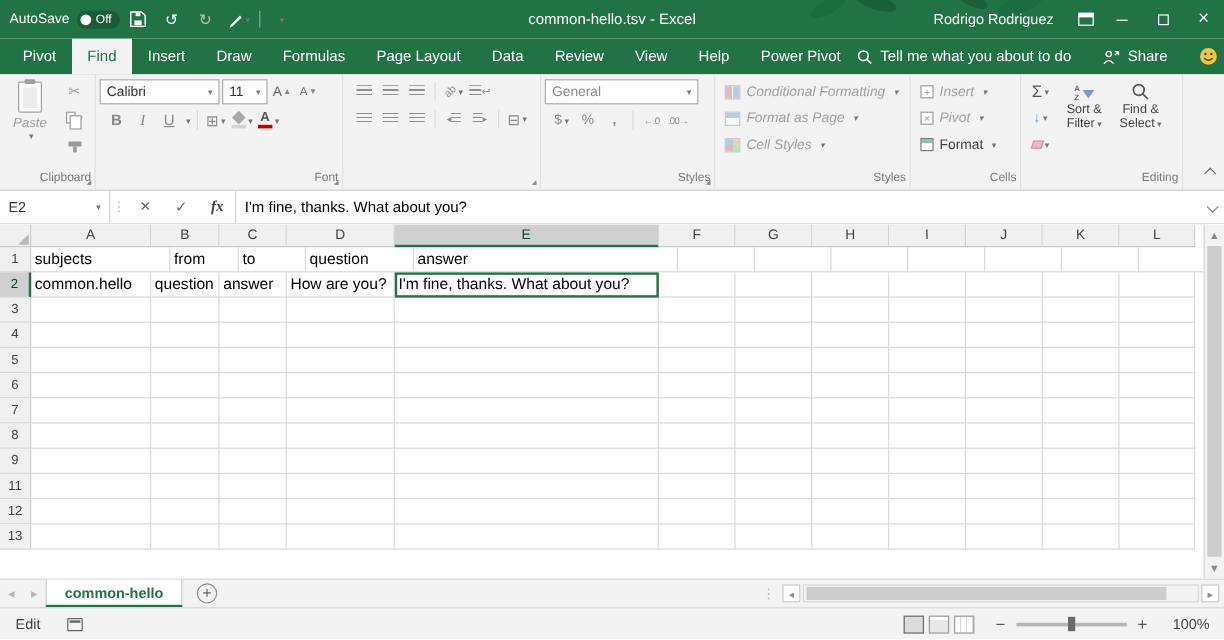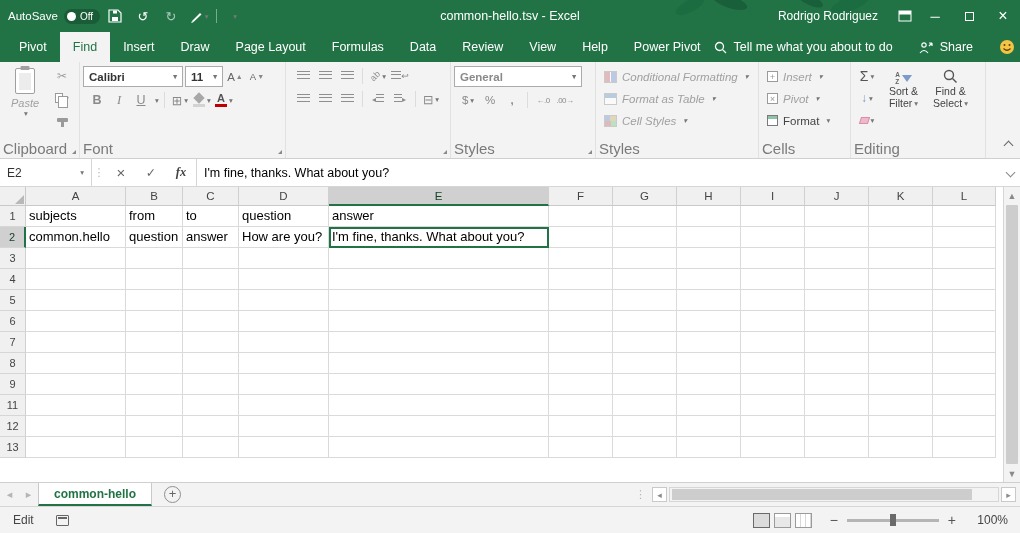--- a/index.html
+++ b/index.html
@@ -27,21 +27,21 @@
   .tabs { display:flex; align-items:stretch; padding-left:6px; }
   .rtab { padding:0 13px; display:flex; align-items:center; white-space:nowrap; }
   .rtab.active { background:#f3f3f3; color:#217346; }
   .tab-right { margin-left:auto; display:flex; align-items:center; gap:26px; padding-right:14px; }
   .tellme, .share { display:flex; align-items:center; gap:7px; white-space:nowrap; }
   .smiley { display:flex; align-items:center; }
 
   
   .ribbon { height:97px; background:#f3f3f3; border-bottom:1px solid #d2d0ce; display:flex; align-items:stretch; position:relative; flex:0 0 auto; }
   .rgroup { position:relative; display:flex; flex-direction:column; border-right:1px solid #e1e1e1; padding:4px 3px 0; }
-  .rg-label { margin-top:auto; text-align:left; font-size:15px; color:#7a7a7a; height:16px; line-height:14px; }
+  .rg-label { margin-top:auto; text-align:right; font-size:10px; color:#7a7a7a; height:16px; line-height:14px; }
   .launcher { position:absolute; right:2px; bottom:3px; width:9px; height:9px; }
   .launcher::after { content:""; position:absolute; right:1px; bottom:1px; border:2.5px solid transparent; border-right-color:#8a8a8a; border-bottom-color:#8a8a8a; }
   .dd { font-size:7.5px; color:#777; margin-left:2px; }
   .rg-content { display:flex; }
   .rg-col { display:flex; flex-direction:column; gap:3px; }
   .rg-row { display:flex; align-items:center; gap:2px; }
 
   .bigbtn { display:flex; flex-direction:column; align-items:center; justify-content:flex-start; width:44px; padding-top:2px; }
   .bigbtn .bb-label { font-size:11px; margin-top:3px; }
   .disabled-t { color:#a0a0a0;font-style:italic; }
@@ -51,21 +51,21 @@
   .mini-btn { height:20px; min-width:26px; display:flex; align-items:center; justify-content:center; color:#9a9a9a; font-size:12px; }
 
   .clip-icon { width:20px; height:26px; border:1.5px solid #a0a0a0; border-radius:2px; background:#fff; position:relative; }
   .clip-icon::before { content:""; position:absolute; top:-3px; left:50%; transform:translateX(-50%); width:9px; height:4px; background:#a0a0a0; border-radius:1px; }
   .clip-icon::after { content:""; position:absolute; inset:4px 3px 3px; background:#ececec; }
   .copy-icon { width:8px; height:10px; border:1px solid #9a9a9a; background:#fff; position:relative; }
   .copy-icon::after { content:""; position:absolute; left:2px; top:2px; width:8px; height:10px; border:1px solid #9a9a9a; background:#fff; }
   .brush-icon { width:11px; height:4px; background:#9a9a9a; border-radius:1px; position:relative; }
   .brush-icon::after { content:""; position:absolute; left:4px; top:4px; width:3px; height:5px; background:#9a9a9a; }
 
-  .combo { height:21px; border:1px solid #ababab; background:#fff; display:flex; align-items:center; padding:0 5px; font-size:11.5px; color:#333;font-weight:bold; }
+  .combo { height:21px; border:1px solid #ababab; background:#fff; display:flex; align-items:center; padding:0 5px; font-size:11.5px; color:#333; }
   .combo .dd { margin-left:auto; }
   .sbtn { min-width:20px; height:20px; display:flex; align-items:center; justify-content:center; font-size:11.5px; color:#666; }
   .sbtn .sup { font-size:7px; margin-left:1px; color:#888; }
   .glyph-btn { font-size:12.5px; color:#8a8a8a; }
   .bold-g { font-weight:700; }
   .ital-g { font-style:italic; font-family:"Liberation Serif",serif; }
   .under-g { text-decoration:underline; }
   .vsep-s { width:1px; height:16px; background:#dcdcdc; margin:0 3px; }
   .icstack { display:flex; flex-direction:column; align-items:center; gap:1px; }
   .fc-letter { font-size:11px; font-weight:700; color:#555; line-height:10px; }
@@ -216,22 +216,22 @@
         </span>
     </div>
   </div>
 
   <div class="tabrow">
     <div class="tabs" id="ribbon-tabs">
         <div class="rtab">Pivot</div>
         <div class="rtab active">Find</div>
         <div class="rtab">Insert</div>
         <div class="rtab">Draw</div>
+        <div class="rtab">Formulas</div>
         <div class="rtab">Page Layout</div>
-        <div class="rtab">Formulas</div>
         <div class="rtab">Data</div>
         <div class="rtab">Review</div>
         <div class="rtab">View</div>
         <div class="rtab">Help</div>
         <div class="rtab">Power Pivot</div>
       </div>
     <div class="tab-right">
       <span class="tellme">
         <svg width="13" height="13" viewBox="0 0 13 13">
             <circle cx="5.5" cy="5.5" r="4" fill="none" stroke="#fff" stroke-width="1.3"></circle>
@@ -419,21 +419,21 @@
 
     <div class="rgroup" style="width:163px">
       <div class="rg-col" style="gap:1px">
         <div class="stylerow disabled-t">
           <span class="ic14 ic-cf"></span>
           <span>Conditional Formatting</span>
             <span class="dd">▾</span>
         </div>
         <div class="stylerow disabled-t">
           <span class="ic14 ic-fat"></span>
-          <span>Format as Table</span>
+          <span>Format as Page</span>
             <span class="dd">▾</span>
         </div>
         <div class="stylerow disabled-t">
           <span class="ic14 ic-cs"></span>
           <span>Cell Styles</span>
             <span class="dd">▾</span>
         </div>
       </div>
       <div class="rg-label">Styles</div>
     </div>
@@ -547,21 +547,21 @@
             <div class="col-h" style="width: 64px;">H</div>
             <div class="col-h" style="width: 64px;">I</div>
             <div class="col-h" style="width: 64px;">J</div>
             <div class="col-h" style="width: 64px;">K</div>
             <div class="col-h" style="width: 63px;">L</div>
           </div>
       </div>
       <div id="grid-rows">
           <div class="grow">
             <div class="row-h">1</div>
-            <div class="cell" style="width: 100px;">subjects</div>
+            <div class="cell" style="width: 116px;">subjects</div>
             <div class="cell" style="width: 57px;">from</div>
             <div class="cell" style="width: 56px;">to</div>
             <div class="cell" style="width: 90px;">question</div>
             <div class="cell" style="width: 220px;">answer</div>
             <div class="cell" style="width: 64px;"></div>
             <div class="cell" style="width: 64px;"></div>
             <div class="cell" style="width: 64px;"></div>
             <div class="cell" style="width: 64px;"></div>
             <div class="cell" style="width: 64px;"></div>
             <div class="cell" style="width: 64px;"></div>

